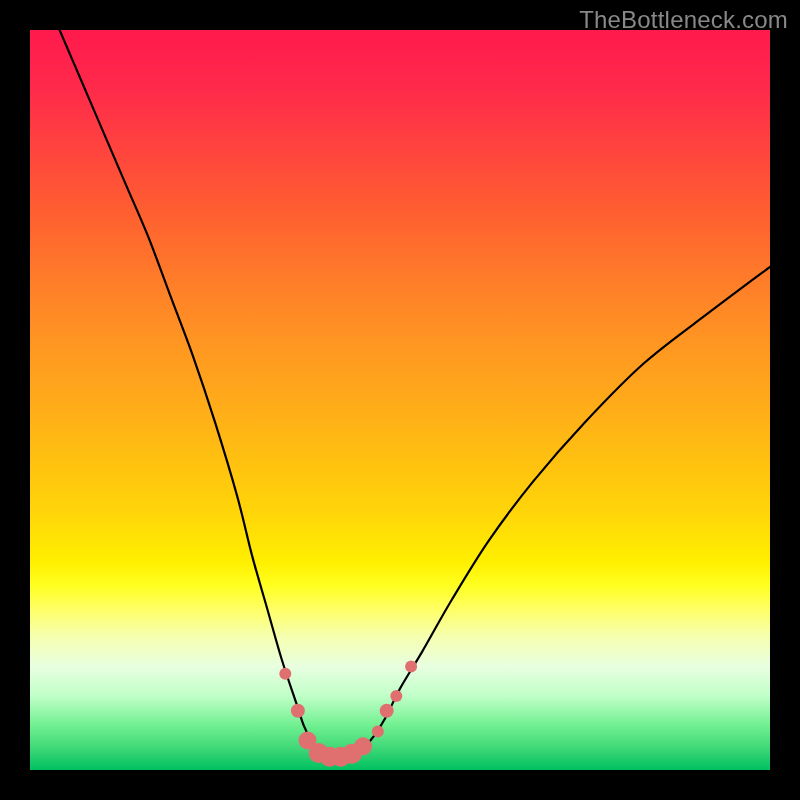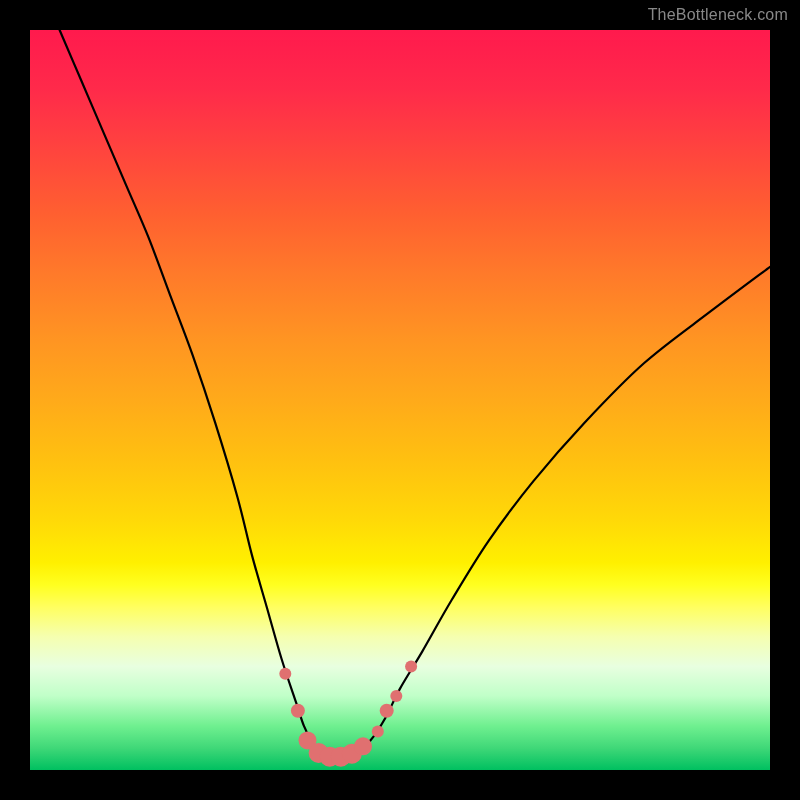--- a/index.html
+++ b/index.html
@@ -36,21 +36,21 @@
       #70f090 94%,
       #40d878 97%,
       #00c060 100%
     );
   }
   .watermark {
     position: absolute;
     top: 6px;
     right: 12px;
     color: #888;
-    font-size: 16px;
+    font-size: 24px;
     font-weight: 500;
     letter-spacing: 0.2px;
     z-index: 10;
   }
   svg.curve {
     position: absolute;
     left: 0;
     top: 0;
     width: 100%;
     height: 100%;

